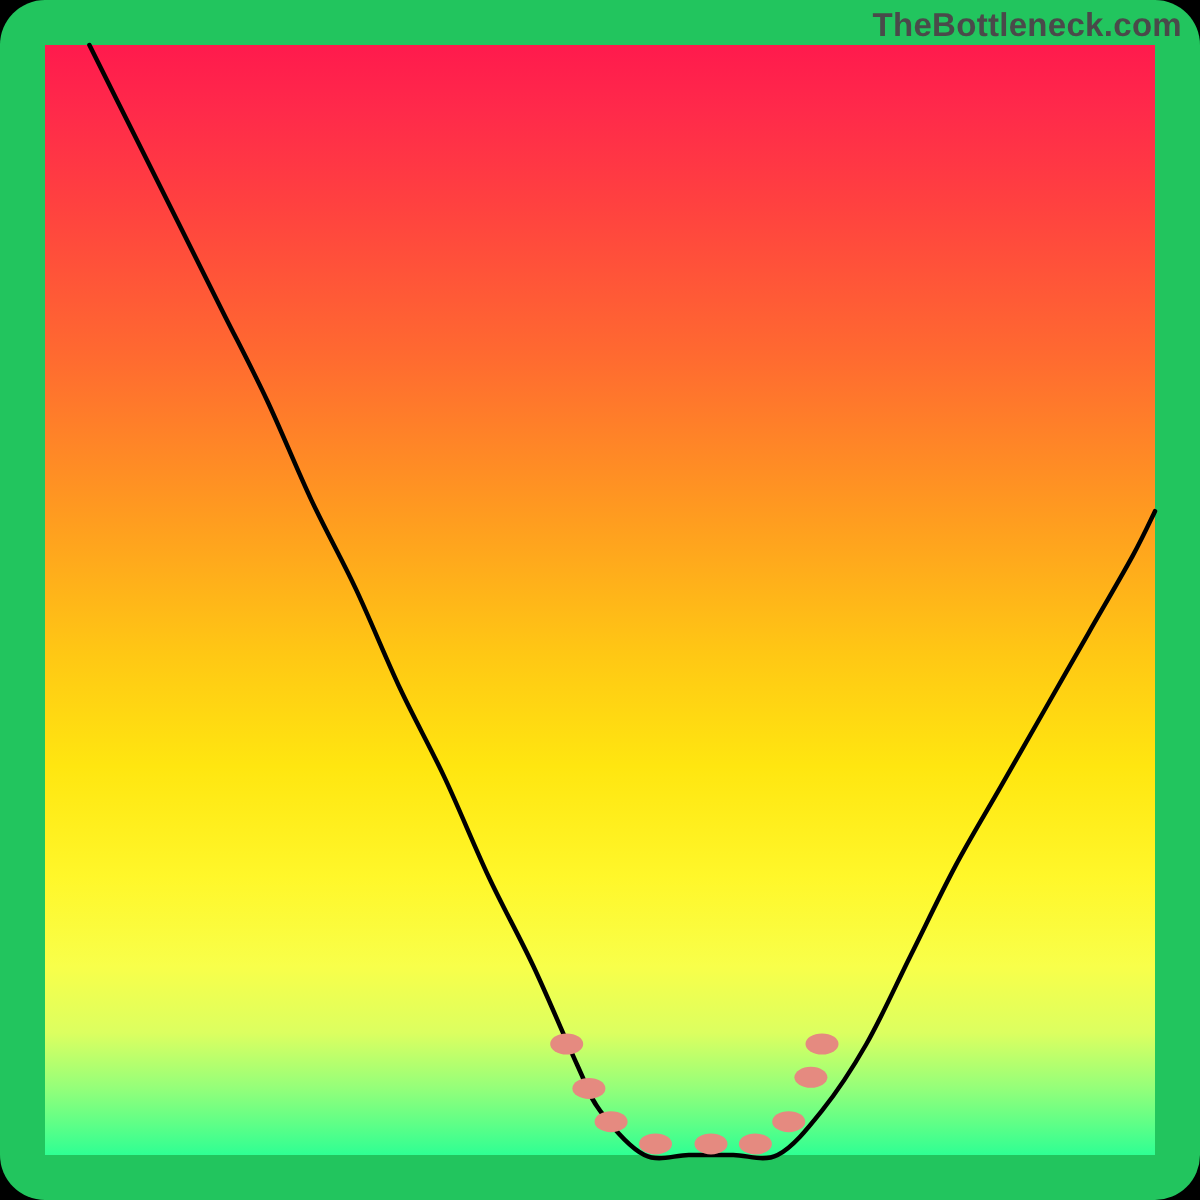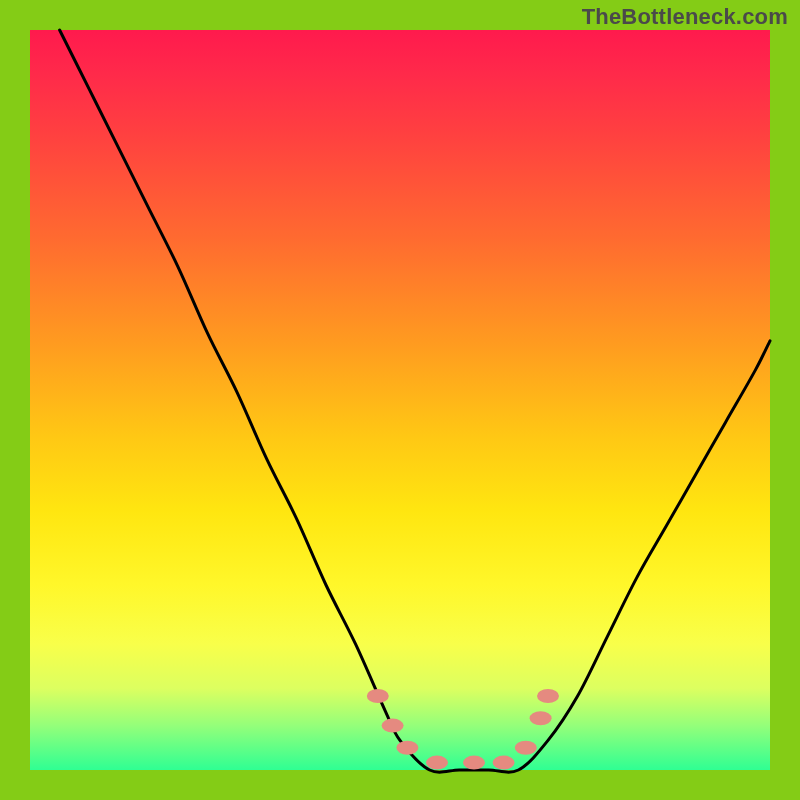--- a/index.html
+++ b/index.html
@@ -9,21 +9,22 @@
     height: 800px;
     overflow: hidden;
     background: #000;
     font-family: Arial, Helvetica, sans-serif;
   }
   .frame {
     position: absolute;
     top: 0; left: 0;
     width: 800px;
     height: 800px;
-    background: #84cc16;
+    background: #22c55e;
+    border-radius: 30px;
   }
   .plot-area {
     position: absolute;
     top: 30px;
     left: 30px;
     width: 740px;
     height: 740px;
     
     background: linear-gradient(to bottom,
       #ff1a4d 0%,

